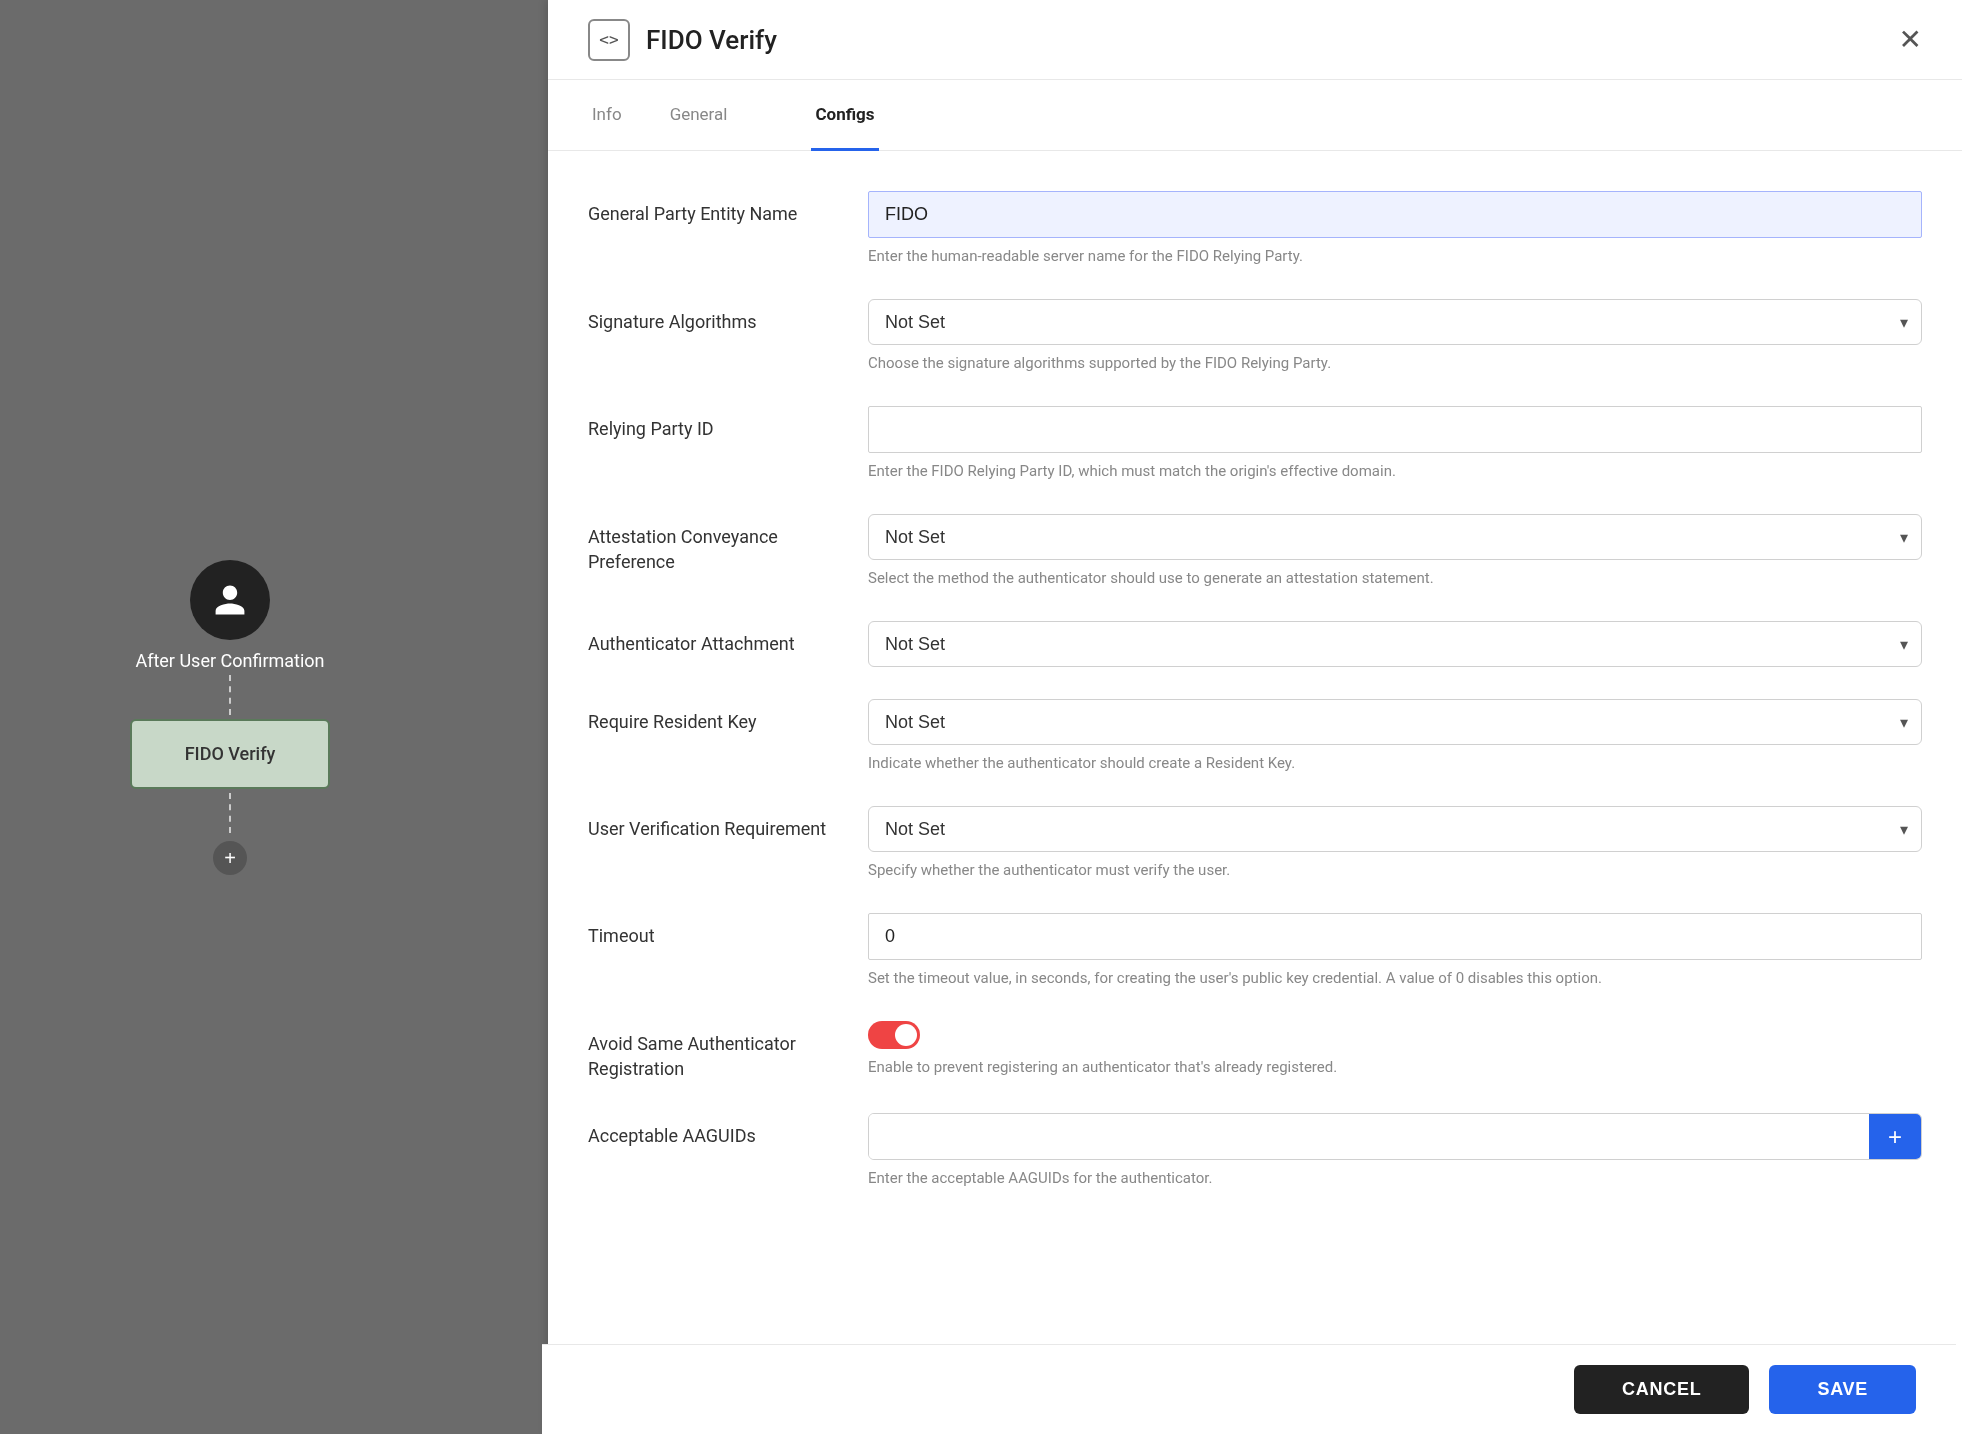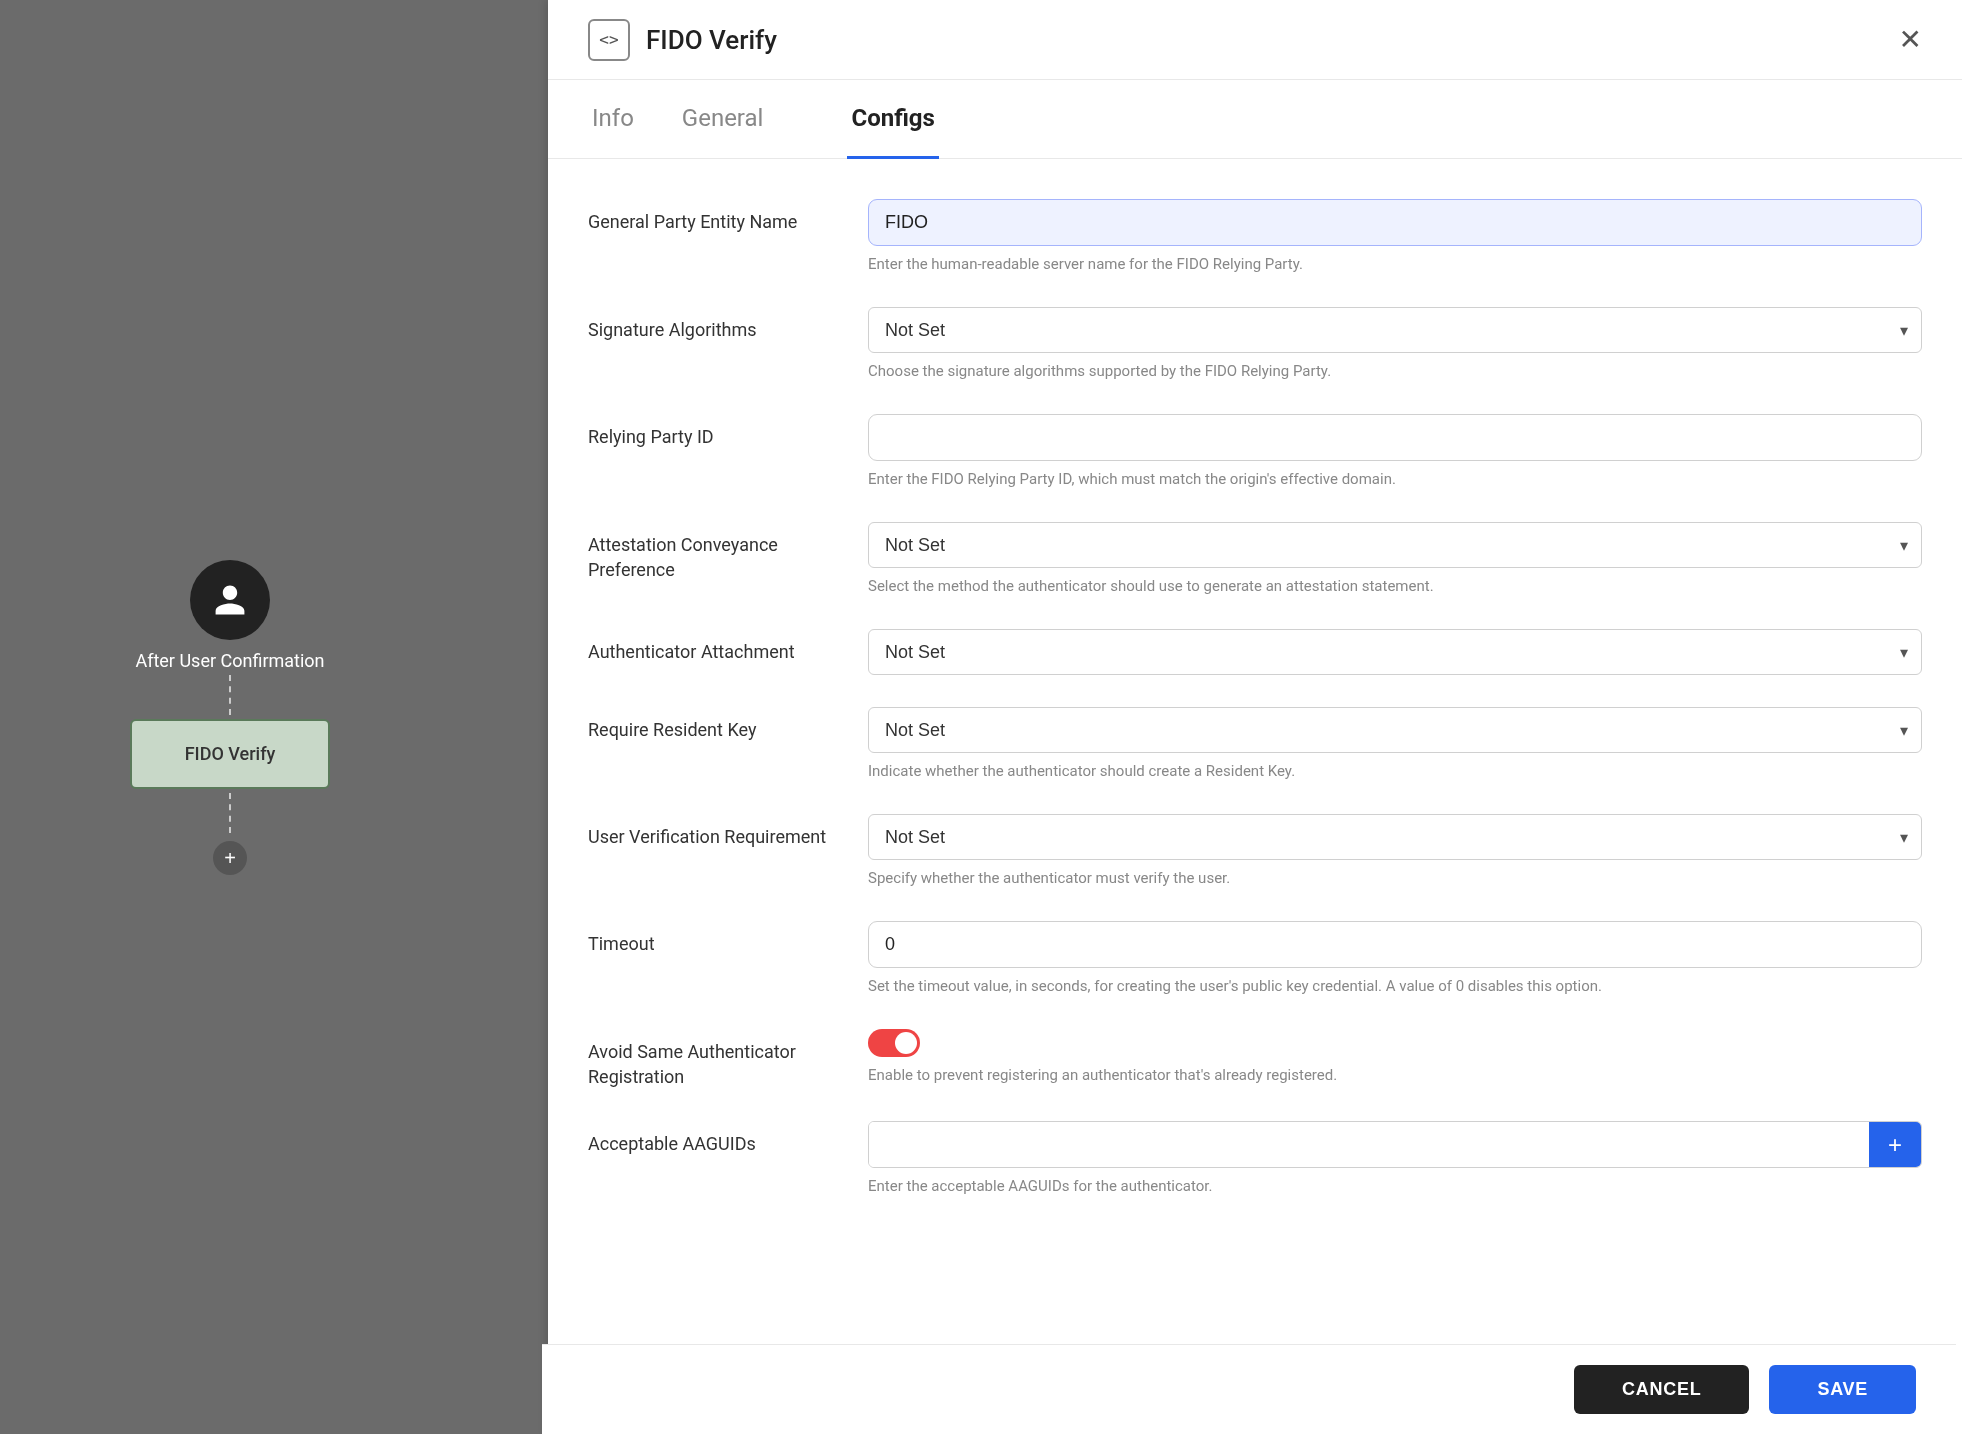--- a/index.html
+++ b/index.html
@@ -158,21 +158,21 @@
     .panel-tabs {
       display: flex;
       gap: 40px;
       padding: 0 40px;
       border-bottom: 1px solid #e8e8e8;
       flex-shrink: 0;
     }
 
     .tab {
       padding: 24px 4px;
-      font-size: 24px;
+      font-size: 17px;
       color: #888;
       cursor: pointer;
       border-bottom: 3px solid transparent;
       margin-bottom: -1px;
     }
 
     .tab.active {
       color: #222;
       font-weight: 700;
       border-bottom: 3px solid #2563eb;
@@ -205,21 +205,21 @@
     .form-field-area {
       display: flex;
       flex-direction: column;
       gap: 8px;
     }
 
     .form-input {
       width: 100%;
       padding: 12px 16px;
       border: 1px solid #d0d0d0;
-      border-radius: 9px;
+      border-radius: 2px;
       font-size: 18px;
       color: #222;
       background: #fff;
       outline: none;
     }
 
     .form-input.highlighted {
       background: #eef2ff;
       border-color: #a5b4fc;
     }

